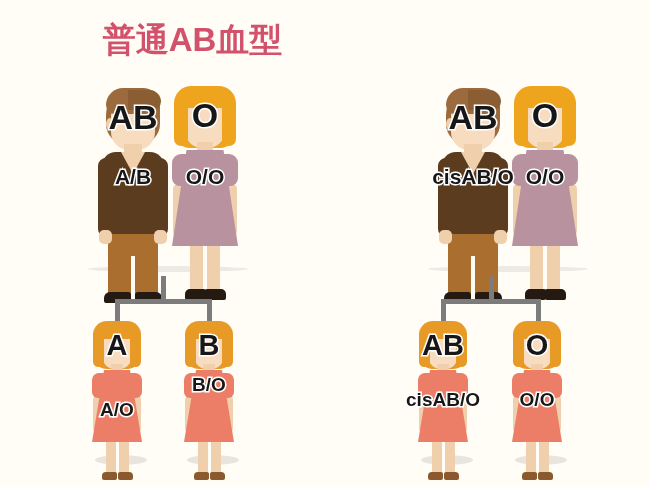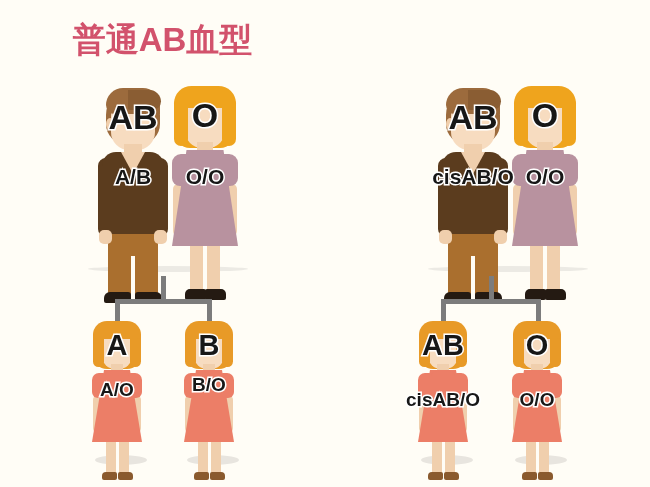--- a/index.html
+++ b/index.html
@@ -21,20 +21,21 @@
     position: absolute;
     top: 20px;
     width: 325px;
     text-align: center;
     font-size: 33px;
     font-weight: bold;
     color: #d2526c;
     letter-spacing: 0px;
     line-height: 40px;
     white-space: nowrap;
+    padding-left: 30px;
   }
   #title-left  { left: 0px; }
   #title-right { left: 325px; }
 
   
   .figure { position: absolute; }
 
   
   .shadow {
     position: absolute;
@@ -426,21 +427,21 @@
       <div class="legs"></div>
       <div class="leg-gap"></div>
       <div class="dress"></div>
       <div class="dress-top"></div>
       <div class="sleeve-l"></div>
       <div class="sleeve-r"></div>
       <div class="shoe-l"></div>
       <div class="shoe-r"></div>
     </div>
     <div class="lbl lbl-face-child" style="left:91px; top:331px; width:52px;">A</div>
-    <div class="lbl lbl-body-child" style="left:81px; top:380px; width:72px;">A/O</div>
+    <div class="lbl lbl-body-child" style="left:81px; top:400px; width:72px;">A/O</div>
 
     <div class="shadow" style="left:187px; top:455px; width:52px; height:10px;"></div>
     <div class="figure child" style="left:183px; top:321px; width:52px; height:160px;">
       <div class="hair-back"></div>
       <div class="face"></div>
       <div class="hair-l"></div>
       <div class="hair-r"></div>
       <div class="fringe"></div>
       <div class="neck"></div>
       <div class="arm-l"></div>

